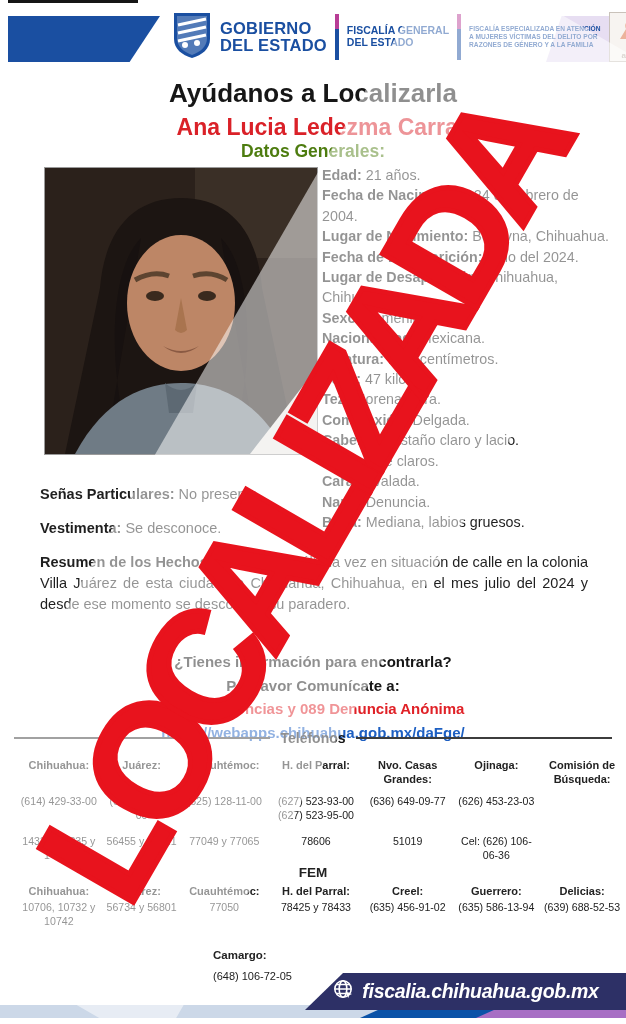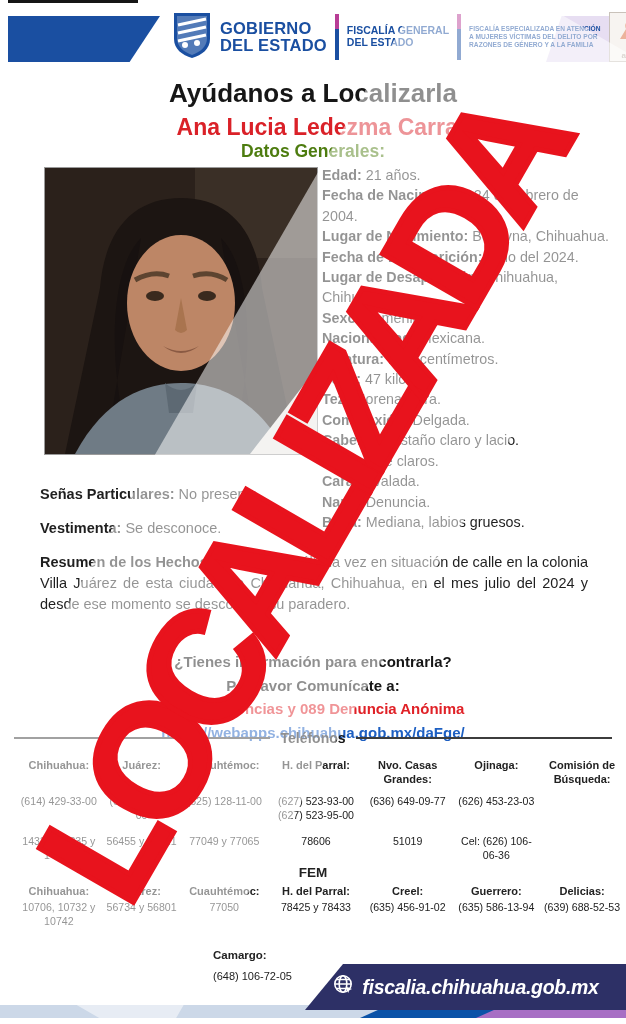--- a/index.html
+++ b/index.html
@@ -56,21 +56,21 @@
   .pcol .ptel{font-size:10.6px;line-height:13.5px;min-height:40px;}
   .pcol .pext{font-size:10.6px;line-height:13.5px;}
   .fem-title{text-align:center;font-weight:bold;font-size:13.5px;margin-top:3px;}
   .fem-grid{margin-top:5px;}
   .fem-grid .pname{min-height:16px;}
   .camargo{width:200px;margin:8px auto 16px;}
   .camargo .pname{font-weight:bold;font-size:11.5px;}
   .camargo .ptel{font-size:11px;margin-top:9px;}
 
   
-  .footer-bar{position:absolute;left:305px;right:0;bottom:14px;height:46px;background:#2d3066;
+  .footer-bar{position:absolute;left:305px;right:0;bottom:14px;height:37px;background:#2d3066;
     clip-path:polygon(38px 0,100% 0,100% 100%,0 100%);
     display:flex;align-items:center;justify-content:center;gap:6px;color:#fff;}
   .footer-url{font-style:italic;font-weight:bold;font-size:19.5px;letter-spacing:-0.3px;}
   .strip{position:absolute;bottom:6px;height:13px;}
   .strip-light{left:0;width:400px;background:#ccd8e8;clip-path:polygon(0 0,100% 0,95% 100%,0 100%);}
   .strip-blue{left:360px;width:145px;background:#0a52a7;clip-path:polygon(20% 0,100% 0,80% 100%,0 100%);}
   .strip-purple{left:468px;width:158px;background:#a76fc4;}
 
   
   .stamp-band{position:absolute;left:-248px;top:350px;width:1100px;height:300px;

